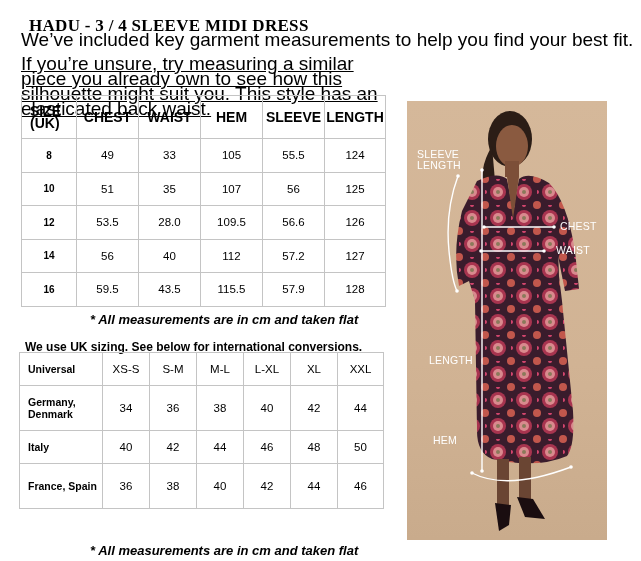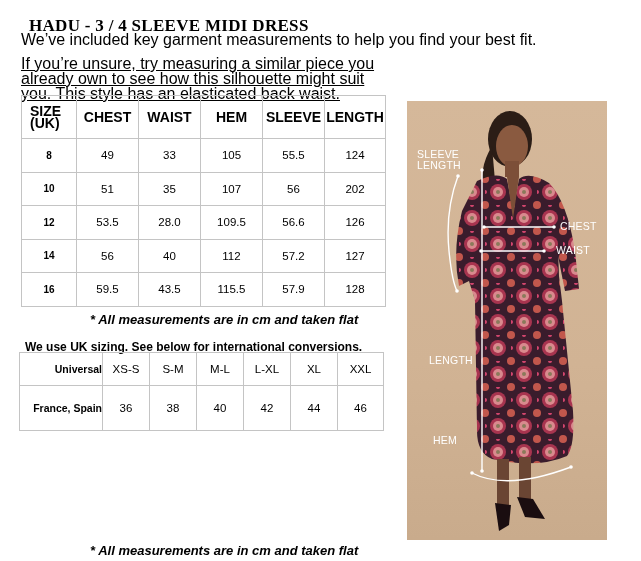--- a/index.html
+++ b/index.html
@@ -1,36 +1,36 @@
 <!DOCTYPE html>
 <html><head>
 <meta charset="utf-8">
 <style>
   html, body { margin: 0; padding: 0; background: #ffffff; }
   body { width: 641px; height: 561px; position: relative; overflow: hidden;
          font-family: "Liberation Sans", sans-serif; color: #000; }
   .title { position: absolute; left: 21px; top: 8px; font-family: "Liberation Serif", serif;
            font-size: 17px; font-weight: bold; letter-spacing: 0.3px; margin: 8px; }
-  .p { position: absolute; left: 21px; font-size: 16px; line-height: 15px; margin: 0; }
+  .p { position: absolute; left: 21px; font-size: 19px; line-height: 15px; margin: 0; }
   .p1 { top: 32px; }
   .p2 { top: 56px; width: 370px; text-decoration: underline; }
   table { position: absolute; border-collapse: collapse; table-layout: fixed; }
   td { border: 1.5px solid #c4c4c4; text-align: center; font-size: 11.5px; padding: 0; }
   .t1 { left: 21px; top: 95px; width: 364px; }
   .t1 td { height: 32.5px; }
   .t1 tr.hdr td { height: 42px; font-weight: bold; font-size: 14px; }
   .t1 td.sz { font-weight: bold; font-size: 10px; }
   .t1 tr.hdr td.sz { text-align: left; padding-left: 8px; line-height: 12px; }
   .note { position: absolute; font-size: 13px; font-weight: bold; font-style: italic; margin: 0; }
   .n1 { left: 90px; top: 312px; }
   .n2 { left: 90px; top: 543px; }
   .uk { position: absolute; left: 21px; top: 336px; font-size: 12px; font-weight: bold; margin: 4px; }
   .t2 { left: 19px; top: 352px; width: 364px; }
   .t2 td { height: 32px; }
-  .t2 td.lbl { text-align: right; padding-left: 8px; font-weight: bold; font-size: 10.5px; line-height: 12px; }
+  .t2 td.lbl { text-align: left; padding-left: 8px; font-weight: bold; font-size: 10.5px; line-height: 12px; }
   .t2 tr.tall td { height: 44px; }
   .photo { position: absolute; left: 407px; top: 101px; width: 200px; height: 439px;
            background: linear-gradient(180deg, #d5b89a 0%, #d1b394 60%, #c9ab8c 100%); overflow: hidden; }
   .photo svg { position: absolute; left: 0; top: 0; }
   .lbl-img { position: absolute; color: #fff; font-size: 10.5px; line-height: 11px; letter-spacing: 0.2px; }
 </style>
 </head>
 <body>
 
 <h1 class="title">HADU - 3 / 4 SLEEVE MIDI DRESS</h1>
@@ -62,21 +62,21 @@
     <td>105</td>
     <td>55.5</td>
     <td>124</td>
   </tr>
   <tr>
     <td class="sz">10</td>
     <td>51</td>
     <td>35</td>
     <td>107</td>
     <td>56</td>
-    <td>202</td>
+    <td>125</td>
   </tr>
   <tr>
     <td class="sz">12</td>
     <td>53.5</td>
     <td>28.0</td>
     <td>109.5</td>
     <td>56.6</td>
     <td>126</td>
   </tr>
   <tr>
@@ -113,20 +113,38 @@
     </colgroup>
   <tbody>
       <tr>
     <td class="lbl">Universal</td>
     <td>XS-S</td>
     <td>S-M</td>
     <td>M-L</td>
     <td>L-XL</td>
     <td>XL</td>
     <td>XXL</td>
+  </tr>
+  <tr class="tall">
+    <td class="lbl">Germany, Denmark</td>
+    <td>34</td>
+    <td>36</td>
+    <td>38</td>
+    <td>40</td>
+    <td>42</td>
+    <td>44</td>
+  </tr>
+  <tr>
+    <td class="lbl">Italy</td>
+    <td>40</td>
+    <td>42</td>
+    <td>44</td>
+    <td>46</td>
+    <td>48</td>
+    <td>50</td>
   </tr>
   <tr class="tall">
     <td class="lbl">France, Spain</td>
     <td>36</td>
     <td>38</td>
     <td>40</td>
     <td>42</td>
     <td>44</td>
     <td>46</td>
   </tr>

